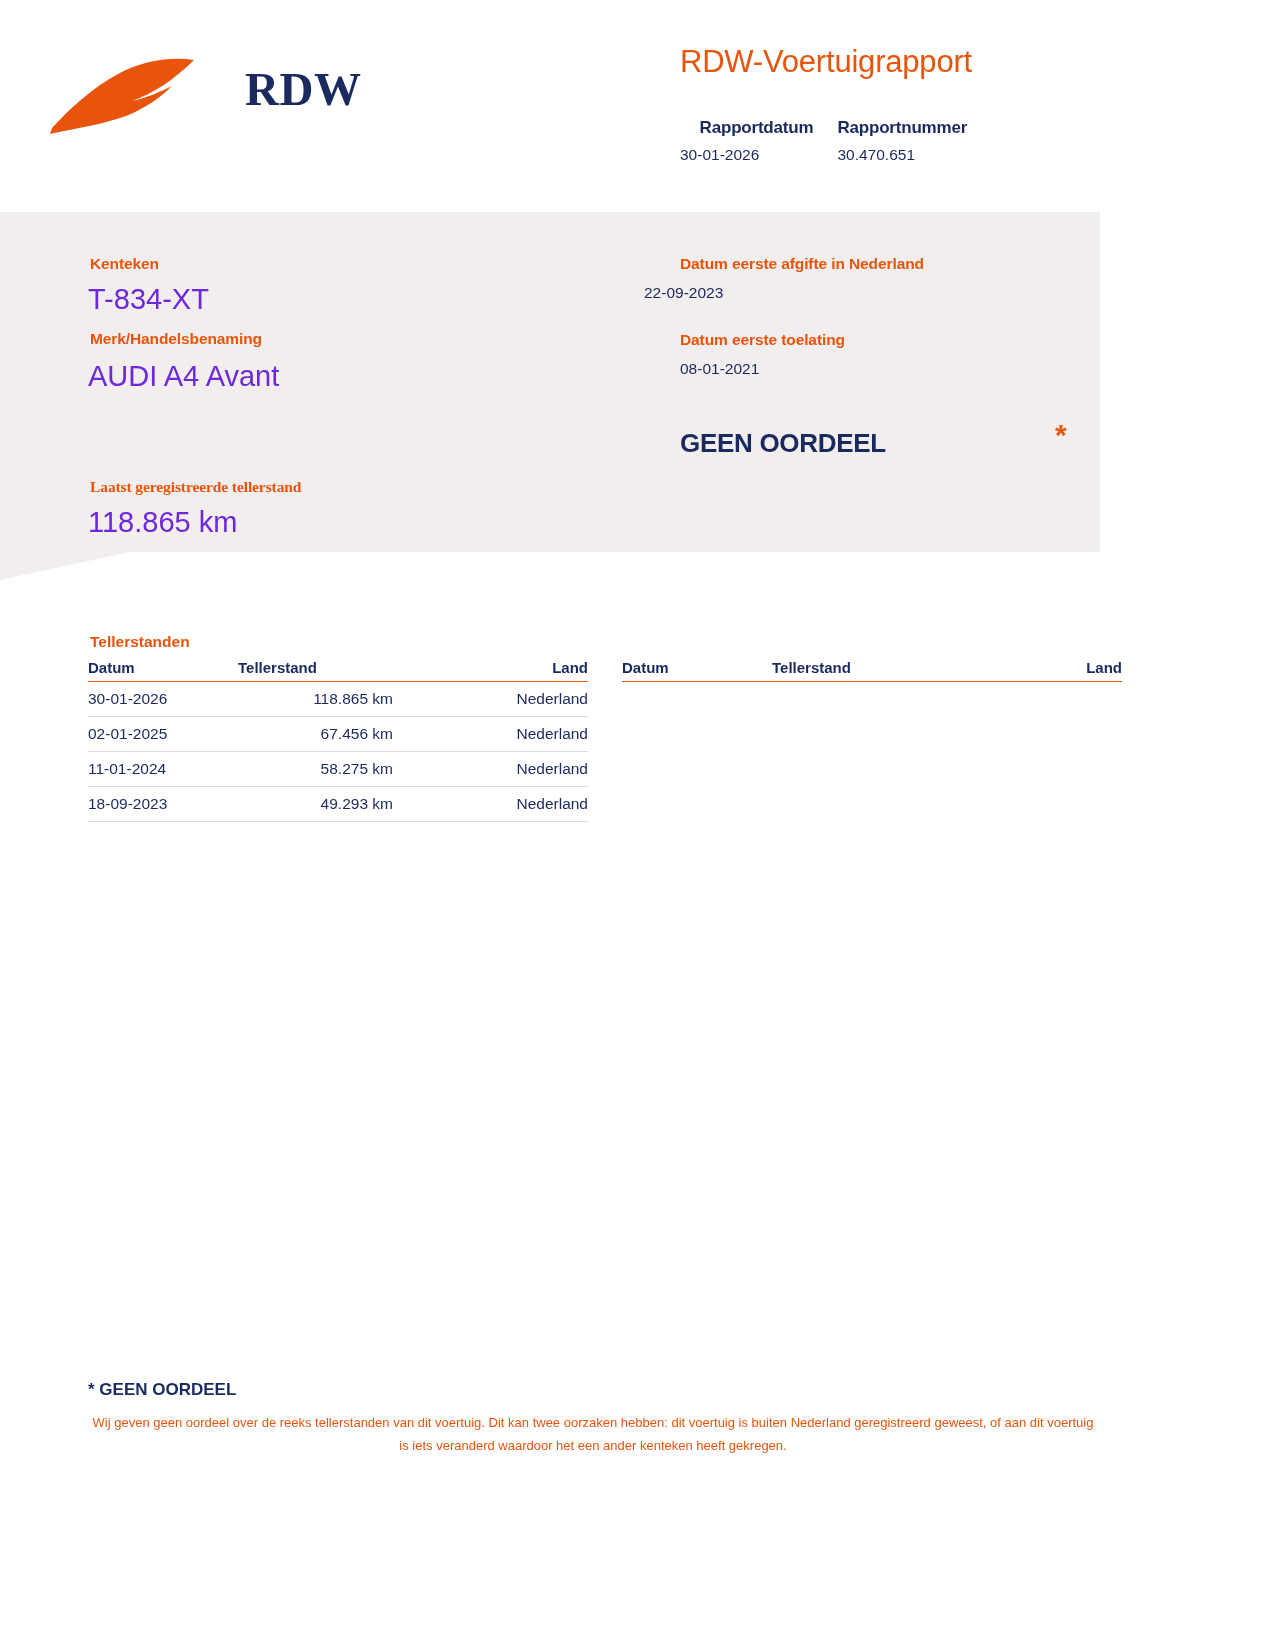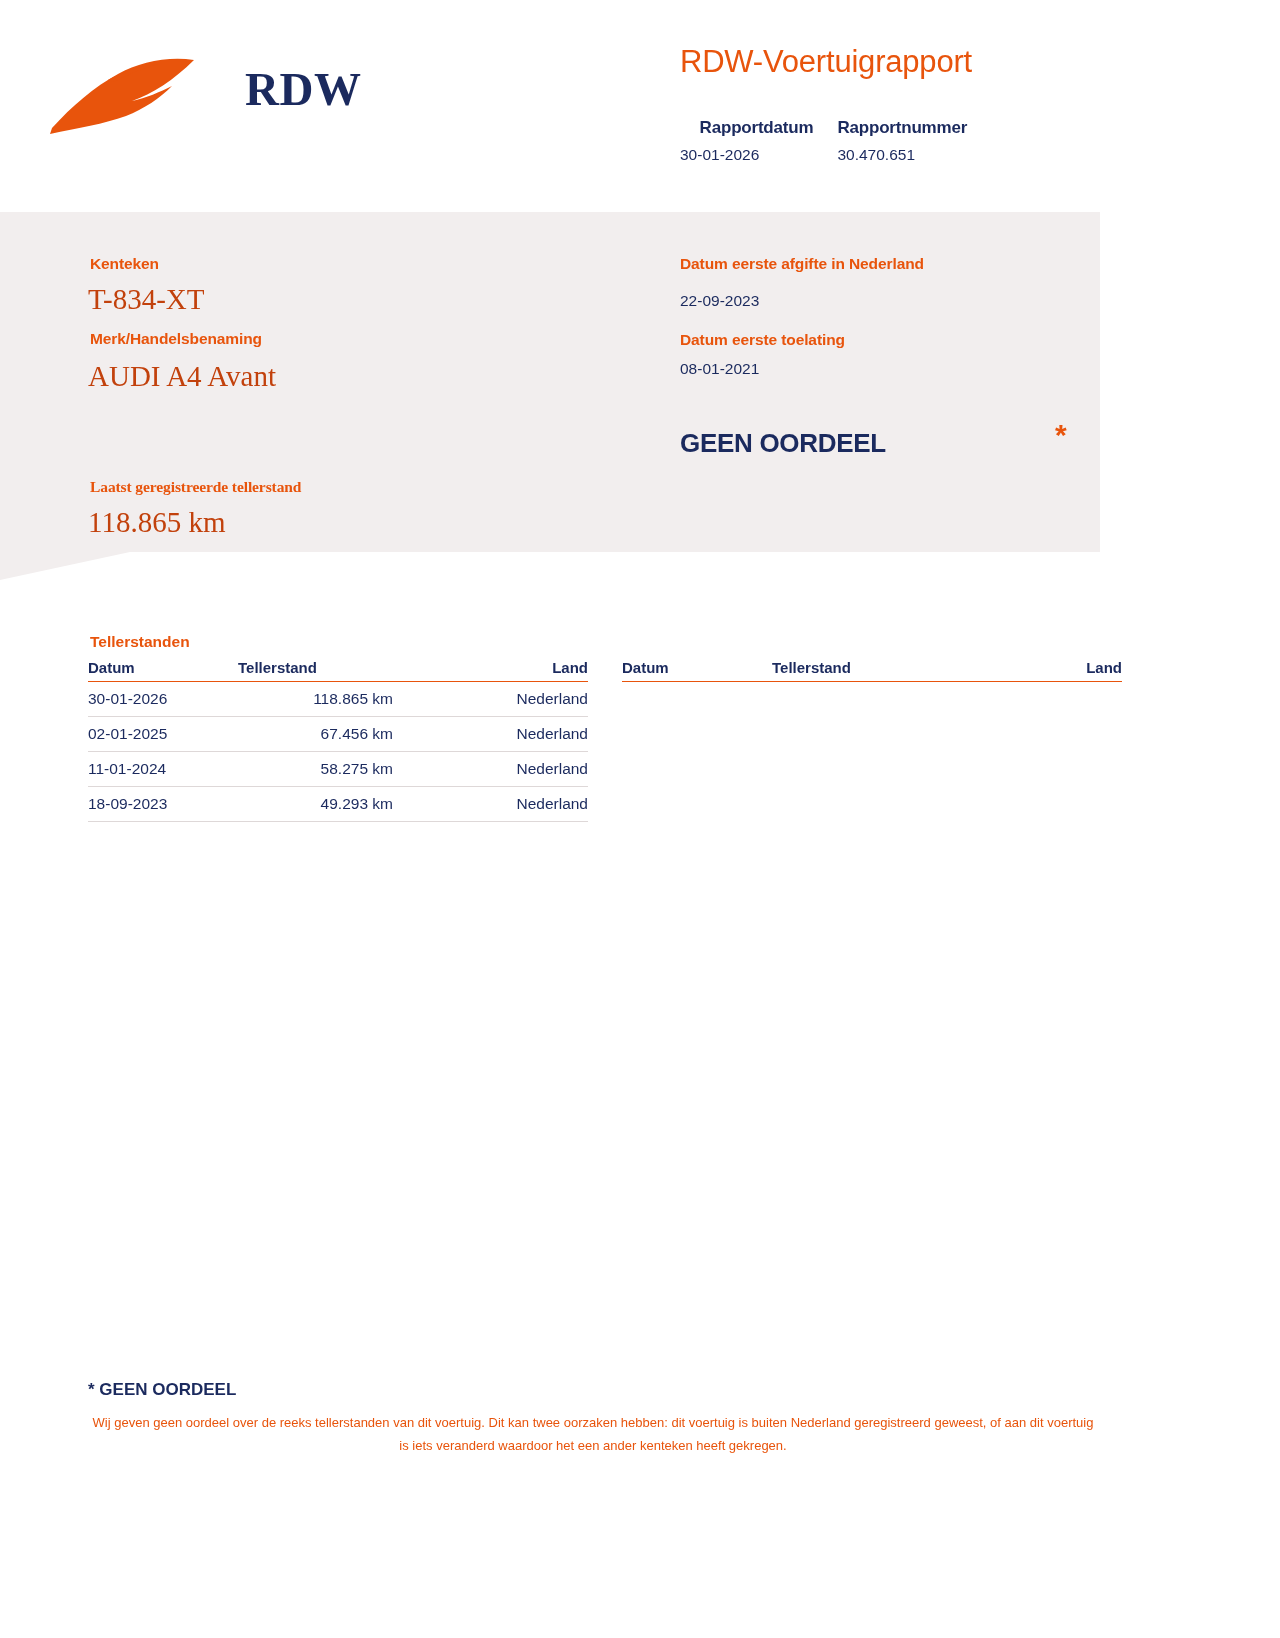--- a/index.html
+++ b/index.html
@@ -105,41 +105,41 @@
   .lbl {
     position: absolute;
     font-size: 15.5px;
     font-weight: bold;
     color: #e8540c;
     letter-spacing: -0.1px;
     white-space: nowrap;
   }
   .val-big {
     position: absolute;
-    font-family: Liberation Serif, serif;
+    font-family: Liberation Sans, sans-serif;
     font-size: 29px;
-    color: #c2410c;
+    color: #6d28d9;
     white-space: nowrap;
   }
   .val-small {
     position: absolute;
     font-size: 15.5px;
     color: #1b2a5e;
     white-space: nowrap;
   }
 
   #kenteken-label   { left: 90px;  top: 255px; }
   #kenteken-value   { left: 88px;  top: 283px; }
   #merk-label       { left: 90px;  top: 330px; }
   #merk-value       { left: 88px;  top: 360px; }
   #teller-label     { left: 90px;  top: 478px; font-family: Liberation Serif, serif; }
   #teller-value     { left: 88px;  top: 506px; }
 
   #afgifte-label    { left: 680px; top: 255px; }
-  #afgifte-value    { left: 680px; top: 284px; margin-top: 8px; }
+  #afgifte-value    { left: 644px; top: 284px; }
   #toelating-label  { left: 680px; top: 331px; }
   #toelating-value  { left: 680px; top: 360px; }
 
   .verdict {
     position: absolute;
     left: 680px;
     top: 428px;
     font-size: 26px;
     font-weight: bold;
     color: #1b2a5e;

